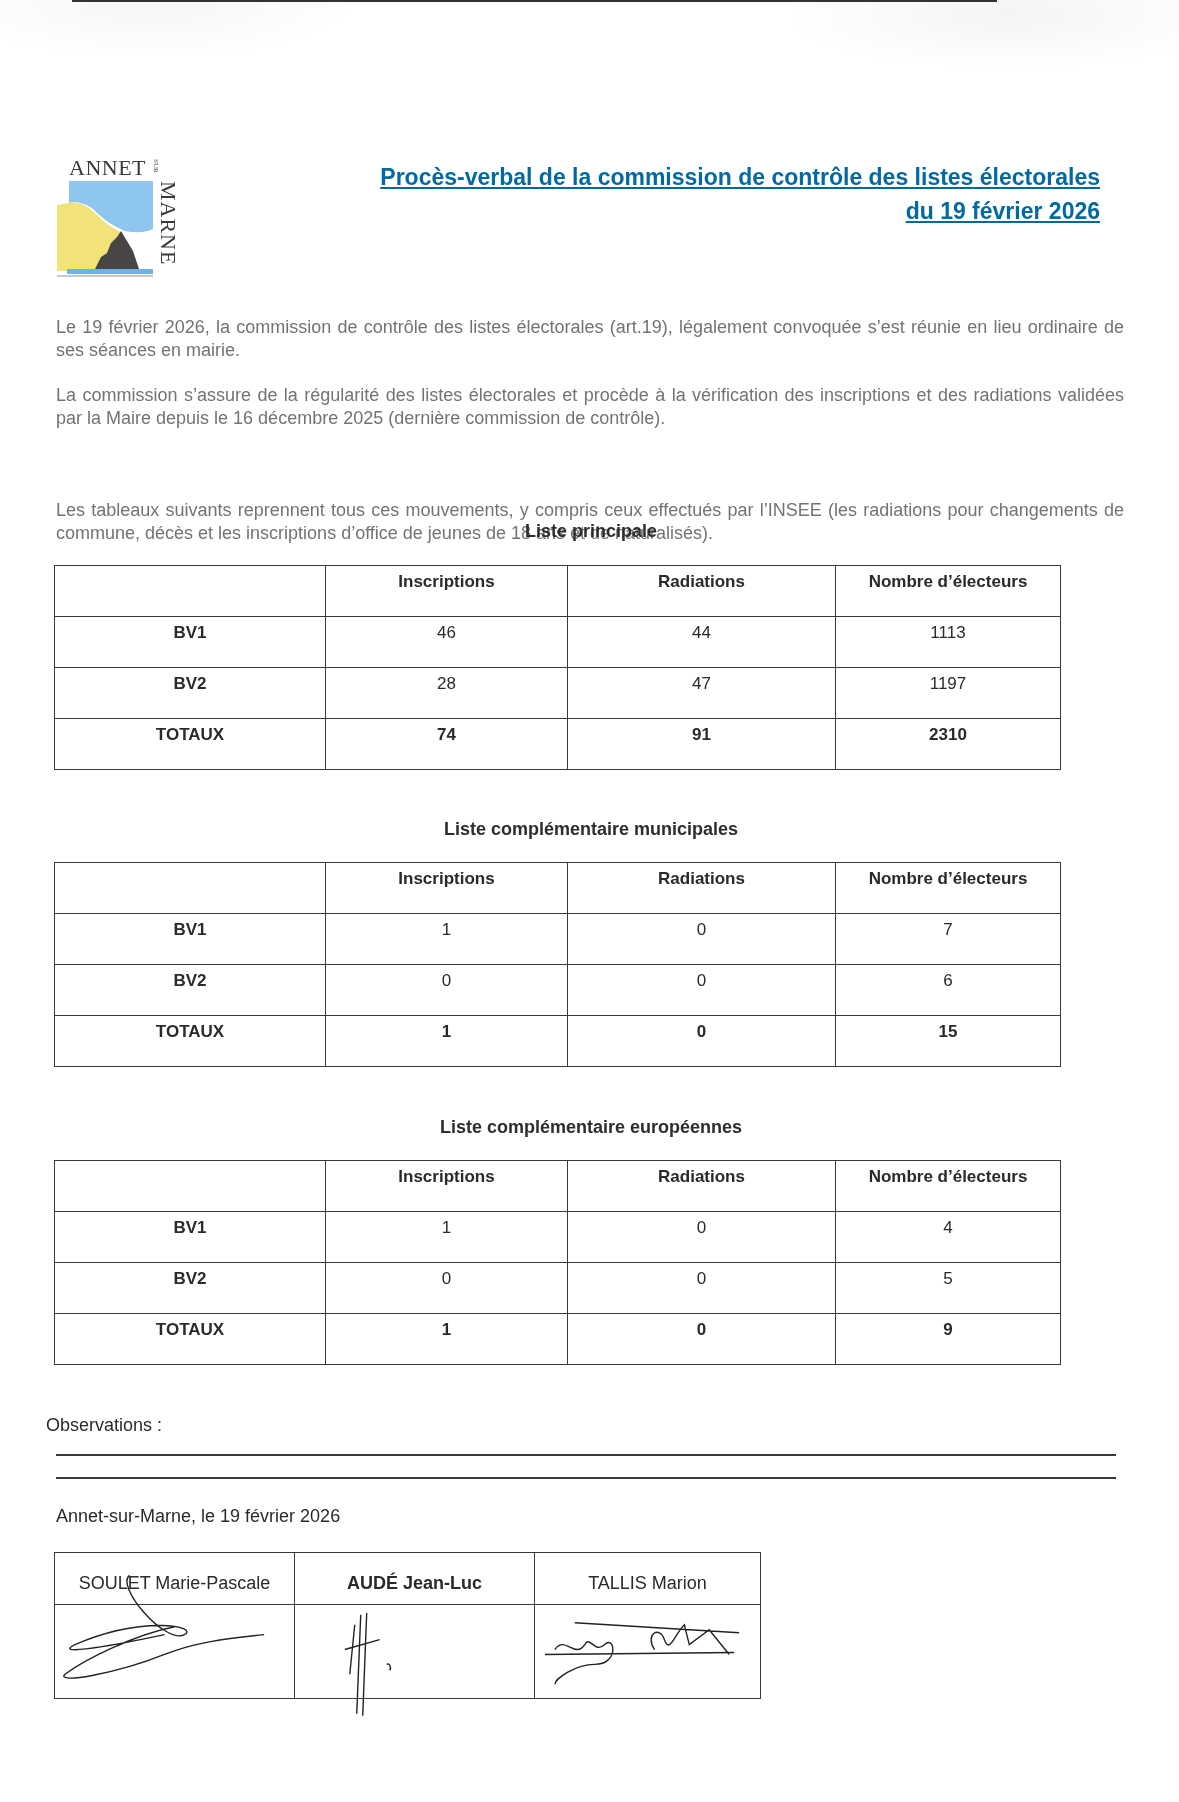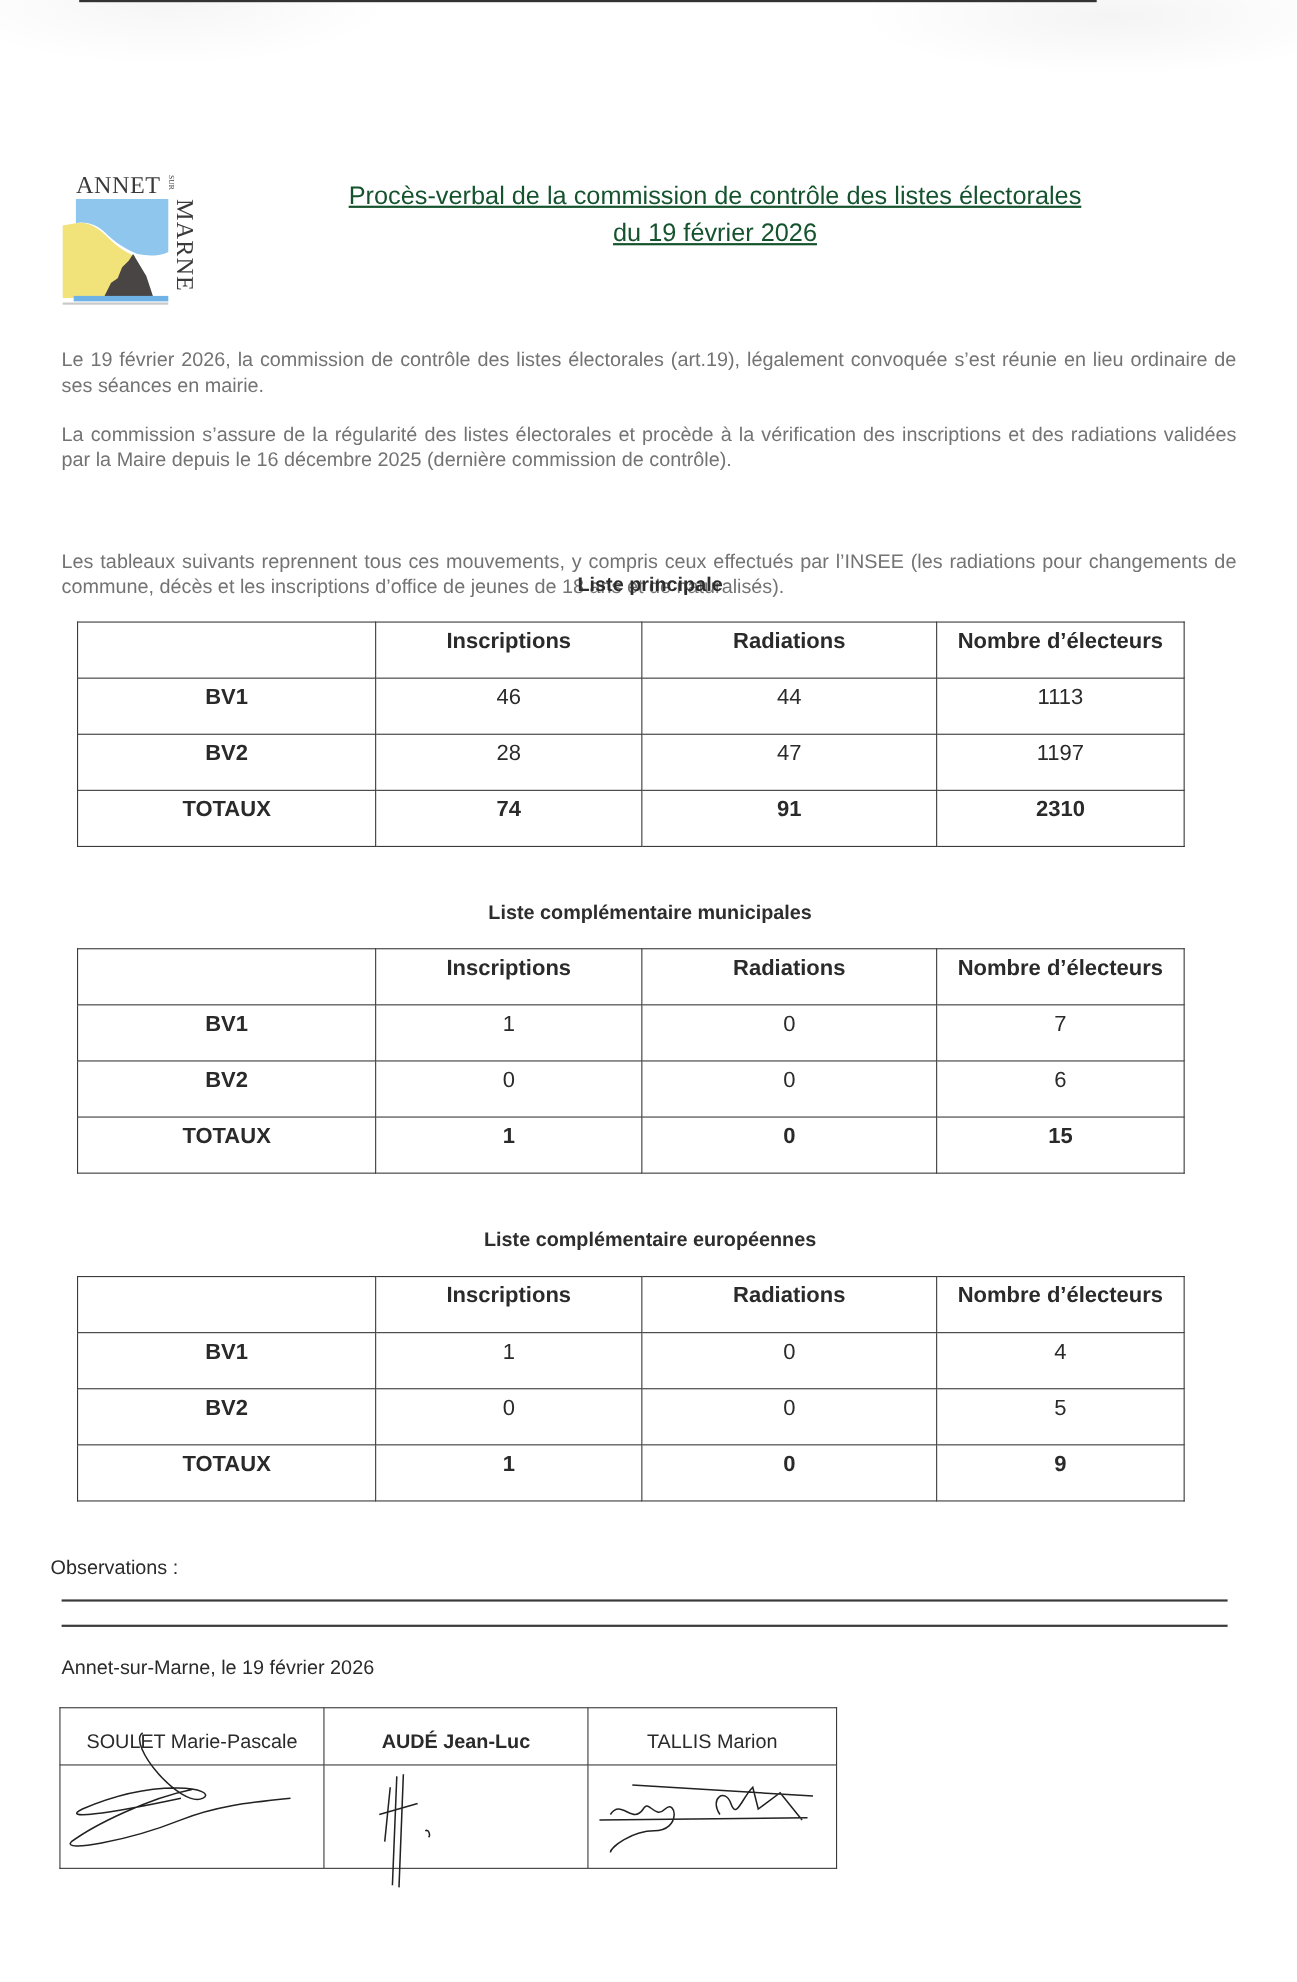--- a/index.html
+++ b/index.html
@@ -14,32 +14,32 @@
     background: radial-gradient(ellipse at center, rgba(0,0,0,0.045), rgba(0,0,0,0) 70%); }
 
   .logo { position: absolute; left: 55px; top: 155px; width: 130px; height: 125px; }
   .logo-text-top { position: absolute; left: 14px; top: 0; font-family: "Liberation Serif", serif;
     font-size: 22px; letter-spacing: 0.5px; color: #3a3a3a; }
   .logo-sur { position: absolute; left: 97px; top: 4px; font-family: "Liberation Serif", serif;
     font-size: 7px; writing-mode: vertical-rl; color: #444; }
   .logo-text-side { position: absolute; left: 100px; top: 26px; font-family: "Liberation Serif", serif;
     font-size: 22px; writing-mode: vertical-rl; color: #3a3a3a; letter-spacing: 1px; }
 
-  .title { position: absolute; left: 200px; top: 160px; width: 900px; text-align: center;
-    font-size: 23px; font-weight: normal; text-decoration: underline; line-height: 34px; color: #14532d; }
+  .title { position: absolute; left: 200px; top: 160px; width: 900px; text-align: right;
+    font-size: 23px; font-weight: bold; text-decoration: underline; line-height: 34px; color: #0369a1; }
 
   .para { position: absolute; left: 56px; width: 1068px; font-size: 18px; line-height: 23px;
     text-align: justify; color: #737373; }
   .p1 { top: 316px; }
   .p2 { top: 384px; }
   .p3 { top: 452px; margin-top: 47px; }
 
   .tbl-title { position: absolute; left: 56px; width: 1070px; text-align: center; font-size: 18px;
     font-weight: bold; color: #2d2d2d; }
-  table.data { position: absolute; left: 70px; border-collapse: collapse; font-size: 20px; }
+  table.data { position: absolute; left: 54px; border-collapse: collapse; font-size: 17px; }
   table.data td { border: 1.5px solid #3a3a3a; text-align: center; vertical-align: top;
     padding-top: 6px; height: 51px; box-sizing: border-box; }
   table.data td.c0 { width: 271px; font-weight: bold; }
   table.data td.c1 { width: 242px; }
   table.data td.c2 { width: 268px; }
   table.data td.c3 { width: 225px; }
   table.data tr.head td { font-weight: bold; }
   table.data tr.total td { font-weight: bold; }
 
   .obs { position: absolute; left: 46px; top: 1415px; font-size: 18px; }

